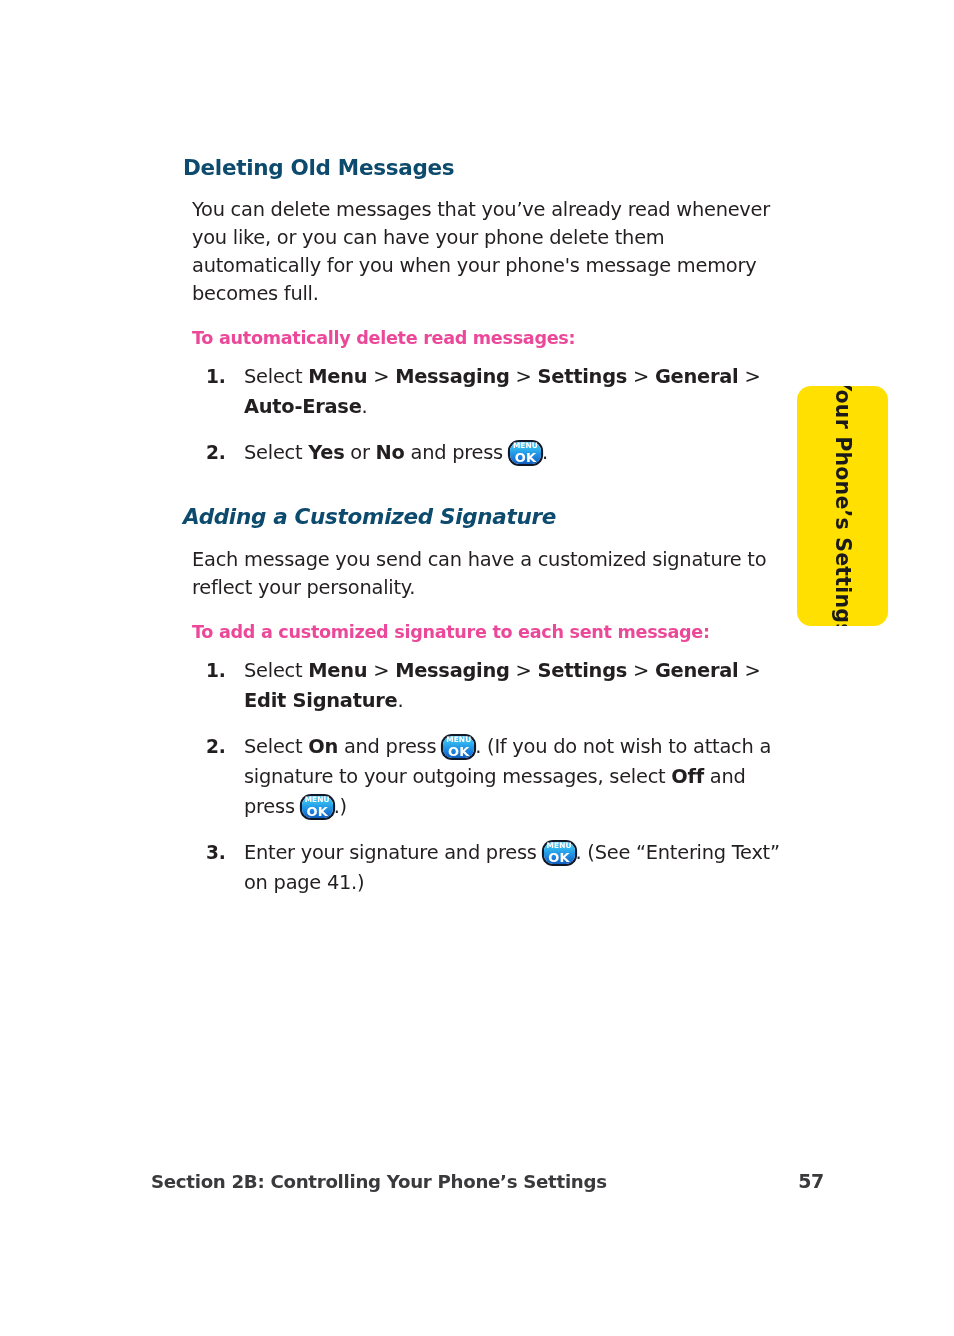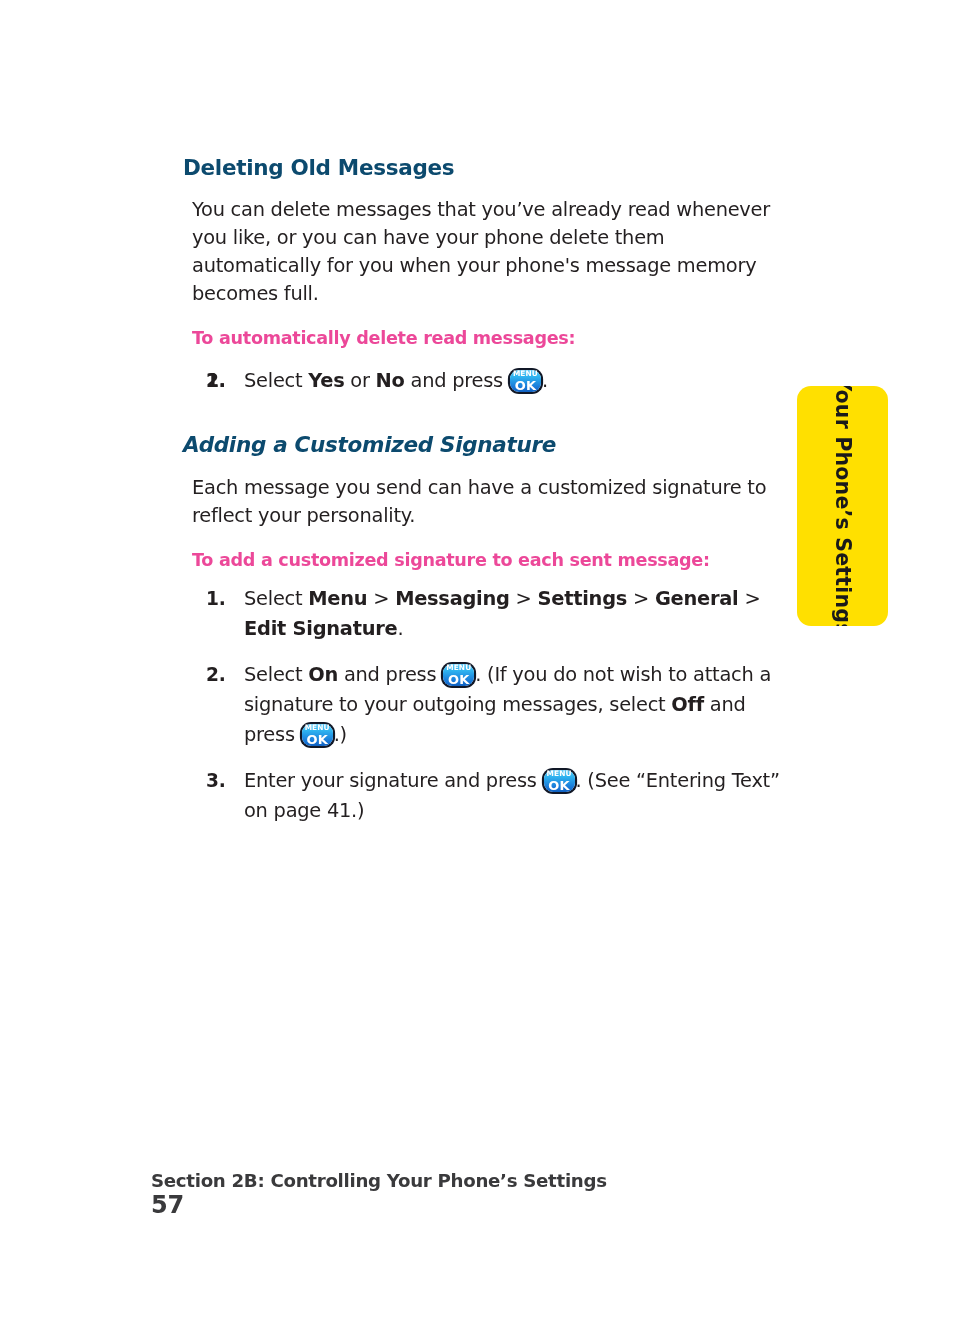--- a/index.html
+++ b/index.html
@@ -155,40 +155,39 @@
     right: 130px;
     top: 1170px;
     display: flex;
     align-items: baseline;
     justify-content: space-between;
     font-family: "DejaVu Sans", sans-serif;
     font-weight: bold;
     font-size: 18.2px;
     letter-spacing: -0.3px;
     color: #3a3a3c;
-    flex-direction: column;
-  }
-  .footer .pageno { font-size: 24px; }
+  }
+  .footer .pageno { font-size: 19px; }
 </style>
 </head>
 <body>
 
 <div class="page">
 
   <div class="side-tab">
     <span class="side-tab-label">Your Phone’s Settings</span>
   </div>
 
   <div class="content">
     <div id="sections-root">
         <h2 class="section-head">Deleting Old Messages</h2>
         <p class="body-para">You can delete messages that you’ve already read whenever you like, or you can have your phone delete them automatically for you when your phone's message memory becomes full.</p>
         <p class="lead-in">To automatically delete read messages:</p>
         <ol class="steps">
-          <li class="step"><span class="num">1.</span></li>
+          <li class="step"><span class="num">1.</span><span>Select <span class="kw">Menu</span> &gt; <span class="kw">Messaging</span> &gt; <span class="kw">Settings</span> &gt; <span class="kw">General</span> &gt; <span class="kw">Auto-Erase</span>.</span></li>
           <li class="step"><span class="num">2.</span><span>Select <span class="kw">Yes</span> or <span class="kw">No</span> and press <span class="menukey"><span class="body"></span><span class="lbl">
                   <span class="l1">MENU</span>
                   <span class="l2">OK</span>
                 </span></span>.</span></li>
         </ol>
         <h2 class="section-head second">Adding a Customized Signature</h2>
         <p class="body-para">Each message you send can have a customized signature to reflect your personality.</p>
         <p class="lead-in">To add a customized signature to each sent message:</p>
         <ol class="steps">
           <li class="step"><span class="num">1.</span><span>Select <span class="kw">Menu</span> &gt; <span class="kw">Messaging</span> &gt; <span class="kw">Settings</span> &gt; <span class="kw">General</span> &gt; <span class="kw">Edit Signature</span>.</span></li>

